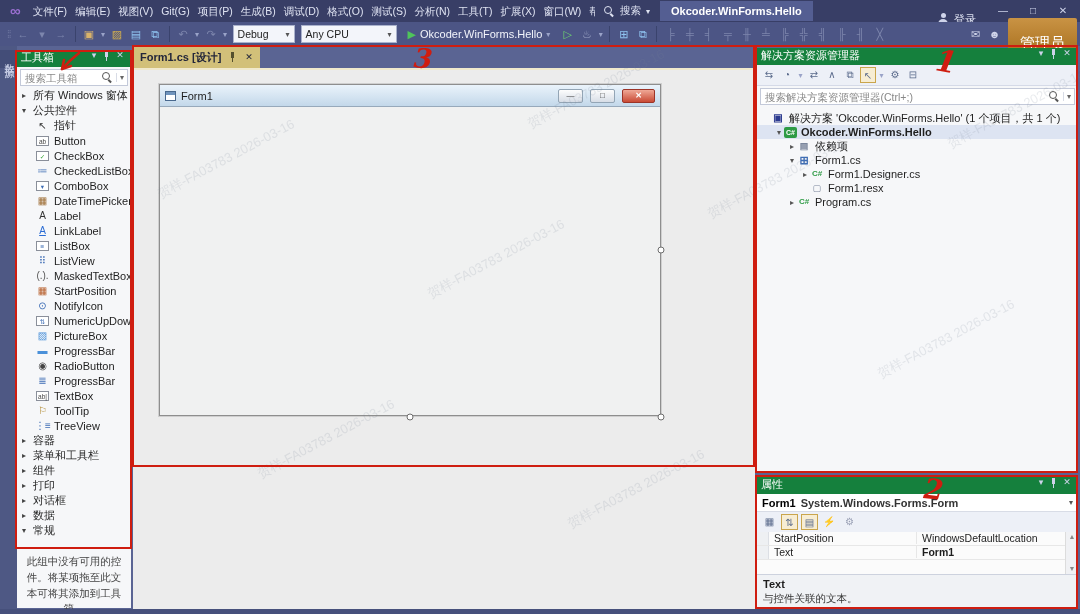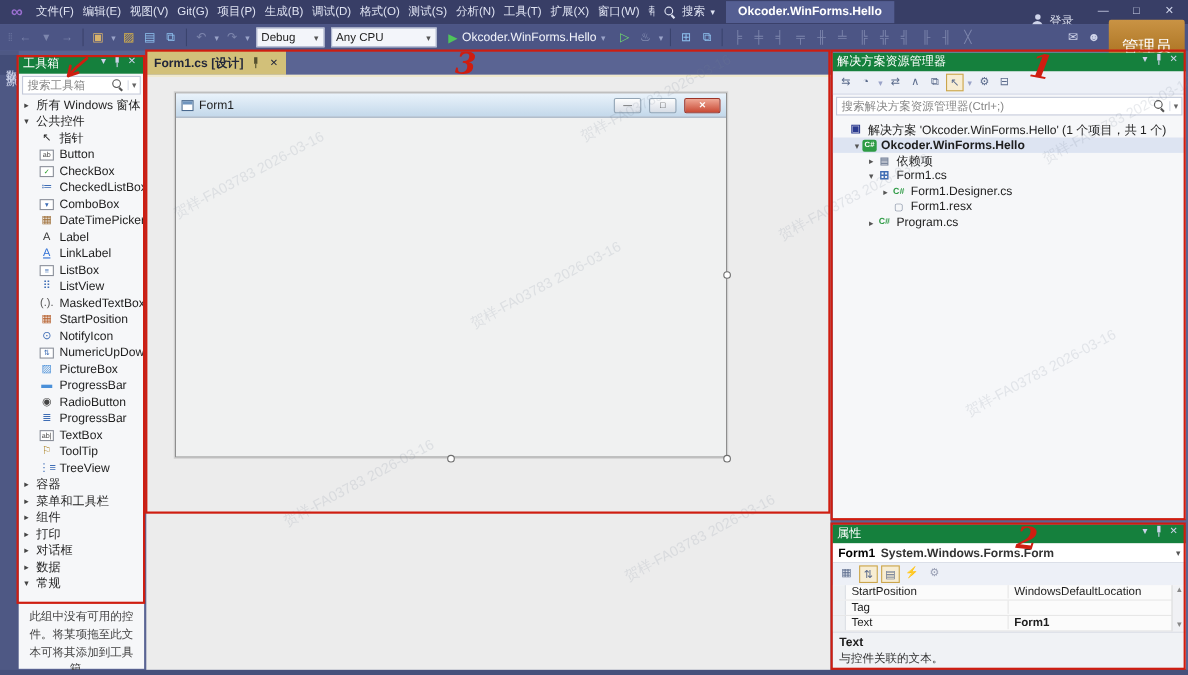--- a/index.html
+++ b/index.html
@@ -495,25 +495,20 @@
         <span class="tbico" style="color: rgb(217, 164, 0);">⚡</span>
         <span class="tbico" style="color: rgb(154, 160, 181);">⚙</span>
       </div>
     <div class="pg-grid">
       <div>
           <div class="pg-row">
             <span class="pg-gutter"></span>
             <span class="pg-name">StartPosition</span>
             <span class="pg-val">WindowsDefaultLocation</span>
           </div>
-          <div class="pg-row">
-            <span class="pg-gutter"></span>
-            <span class="pg-name">Tag</span>
-            <span class="pg-val"></span>
-          </div>
           <div class="pg-row b">
             <span class="pg-gutter"></span>
             <span class="pg-name">Text</span>
             <span class="pg-val">Form1</span>
           </div>
         </div>
       <div class="pg-scroll">
           <span class="sa">▲</span>
           <span class="sa dn">▼</span>
         </div>

